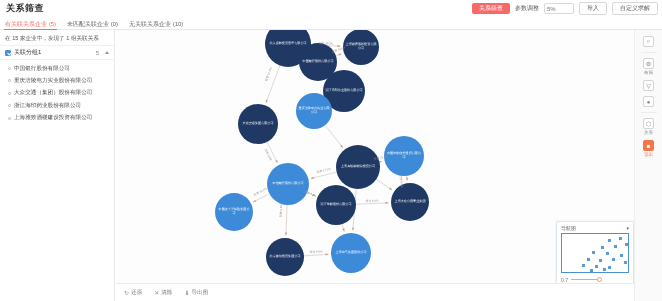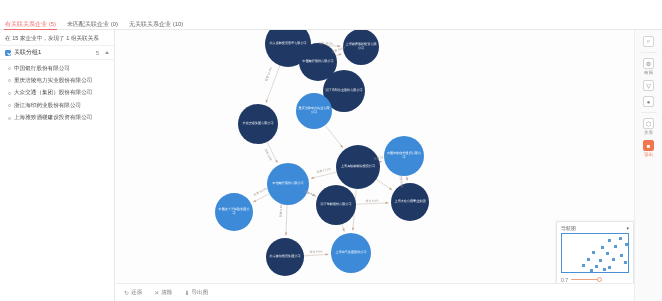--- a/index.html
+++ b/index.html
@@ -157,20 +157,30 @@
     display:flex; align-items:center; gap:12px; padding-left:8px;
   }
   .bottom-btn { display:flex; align-items:center; gap:2px; font-size:5.6px; color:#777; }
   .bb-icon { font-size:6px; color:#999; }
 </style>
 </head>
 <body>
 
 <div class="app">
 
+  <div class="header">
+    <div class="page-title">关系筛查</div>
+    <div class="header-tools">
+      <button class="btn-primary">关系筛查</button>
+      <span class="tool-label">参数调整</span>
+      <input class="mini-input" value="5%" style="">
+      <button class="btn-plain">导入</button>
+      <button class="btn-plain">自定义求解</button>
+    </div>
+  </div>
 
   <div class="tabbar">
     <div class="tabs" id="tabs-host">
         <div class="tab active">有关联关系企业 (5)</div>
         <div class="tab">未匹配关联企业 (0)</div>
         <div class="tab">无关联关系企业 (10)</div>
       </div>
   </div>
 
   <div class="sidebar">

